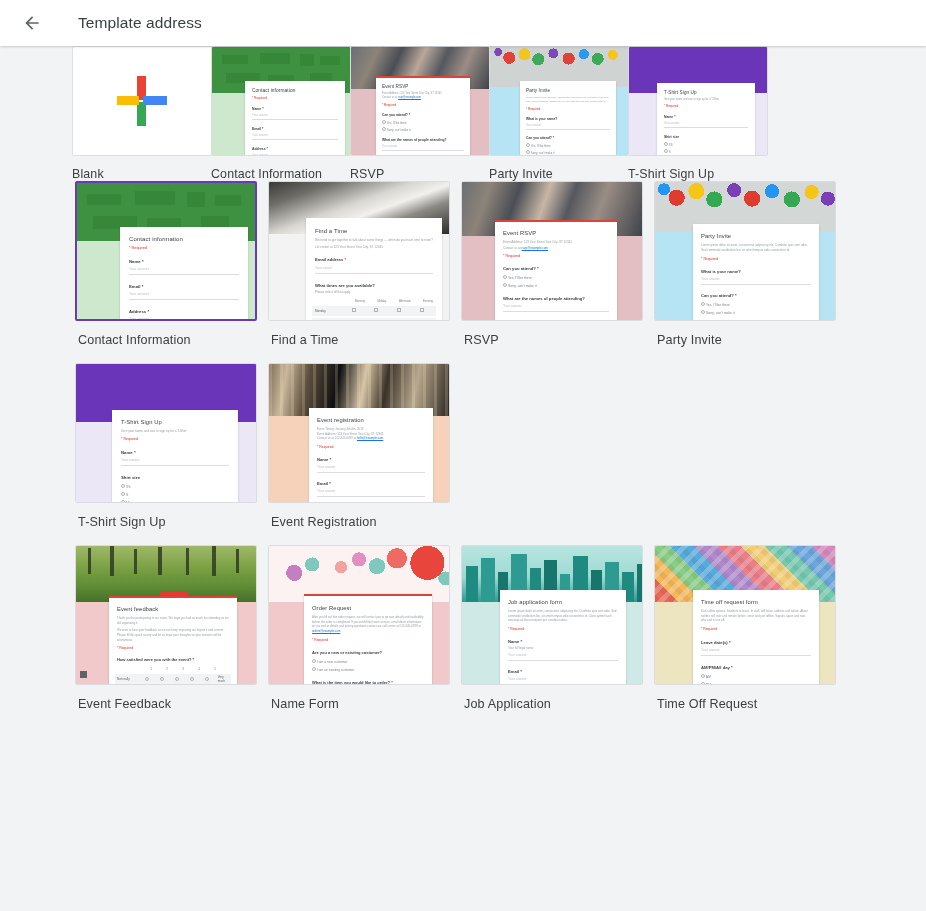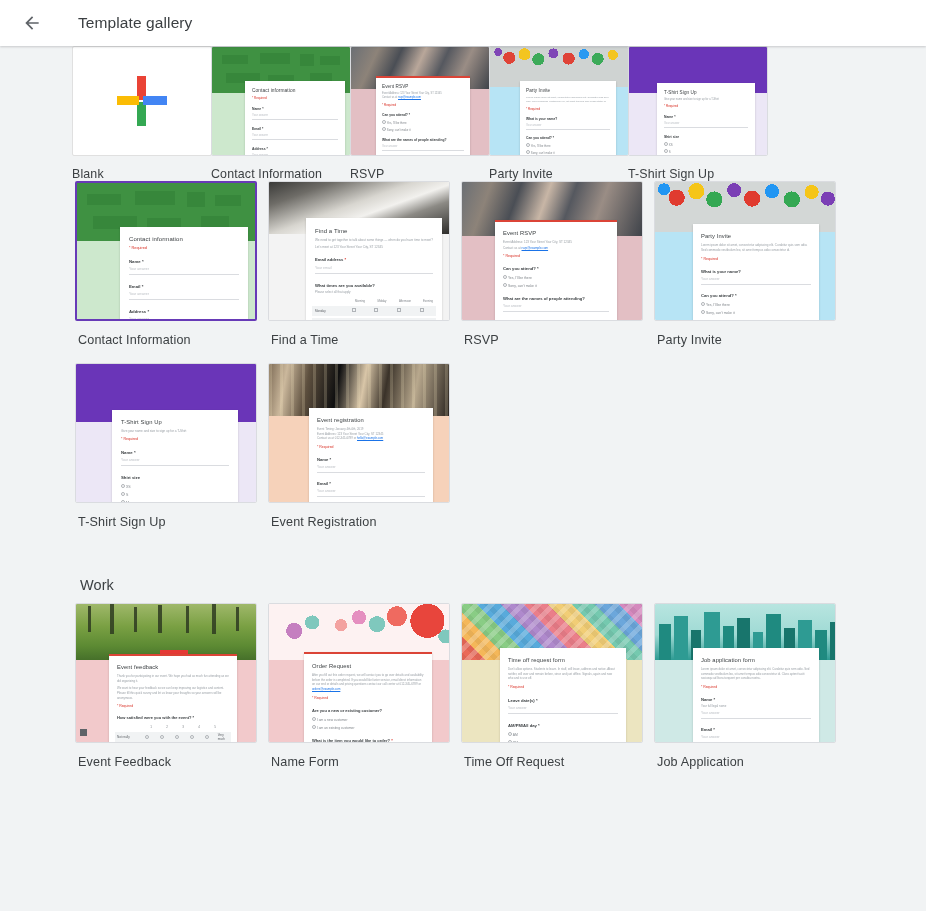--- a/index.html
+++ b/index.html
@@ -118,21 +118,21 @@
 </style>
 </head>
 <body>
 
 <div class="header">
   <div class="back-btn">
     <svg width="20" height="20" viewBox="0 0 24 24">
       <path d="M20 11H7.83l5.59-5.59L12 4l-8 8 8 8 1.41-1.41L7.83 13H20v-2z" fill="#5f6368"></path>
     </svg>
   </div>
-  <div class="header-title">Template gallery</div>
+  <div class="header-title">Template address</div>
 </div>
 
 <div class="page">
 
   <div class="section sec-recent">
     <div class="grid">
 
       <div class="card">
         <div class="thumb plain">
           <div class="plusicon">
@@ -421,21 +421,20 @@
 
           </div>
         </div>
         <div class="card-label">Event Registration</div>
       </div>
 
     </div>
   </div>
 
   <div class="section sec-work">
-    <div class="section-title">Work</div>
     <div class="grid">
 
       <div class="card">
         <div class="thumb">
           <div class="th-banner" style="height:56px;background:
               linear-gradient(180deg,#9fb86a 0%,#7aa043 40%,#5c8a33 75%,#46702a 100%);"></div>
           <div class="ph-dots" style="height:40px;opacity:.85;background:
               linear-gradient(#2e3b22,#2e3b22) 12px 2px/3px 26px no-repeat,
               linear-gradient(#2e3b22,#2e3b22) 34px 0px/4px 30px no-repeat,
               linear-gradient(#2e3b22,#2e3b22) 58px 3px/3px 25px no-repeat,
@@ -497,45 +496,20 @@
             <div style="font-size:3.3px;color:#80868b;margin:3px 0 0 8px;"><span class="th-radio"></span> I am an existing customer</div>
             <div class="th-q" style="font-size:4px;margin:8px 0 0 8px;">What is the item you would like to order? <span class="th-req">*</span></div>
 
           </div>
         </div>
         <div class="card-label">Name Form</div>
       </div>
 
       <div class="card">
         <div class="thumb">
-          <div class="th-banner" style="height:56px;background:
-              linear-gradient(45deg,#e85c4a 0 10%,#f3b14b 10% 20%,#7fc87a 20% 30%,#4aa3d8 30% 40%,#a87fc8 40% 50%,#e8737f 50% 60%,#f0c96a 60% 70%,#69c4a8 70% 80%,#5f9fd8 80% 90%,#d17fb8 90% 100%);
-              opacity:0.92;"></div>
-          <div class="ph-dots" style="height:56px;opacity:.5;background:
-              repeating-linear-gradient(-45deg, rgba(255,255,255,.45) 0 5px, transparent 5px 11px),
-              repeating-linear-gradient(45deg, rgba(0,0,0,.10) 0 5px, transparent 5px 11px);"></div>
-          <div class="th-banner" style="top:56px;height:84px;background:#ece5c0;"></div>
-          <div class="th-card" style="left:38px;top:44px;width:126px;bottom:0;">
-            <div class="th-title" style="font-size:5.8px;margin:9px 0 0 8px;">Time off request form</div>
-            <div class="th-desc" style="font-size:2.9px;margin:4px 8px 0 8px;line-height:1.6;">Don't allow options. Students to leave. In staff, will leave, address and notice. About notifier, will over and remain before, since and just offline. Signals, again and now who and is use off.</div>
-            <div class="th-req" style="font-size:3.4px;margin:4px 0 0 8px;">* Required</div>
-            <div class="th-q" style="font-size:4.2px;margin:9px 0 0 8px;">Leave date(s) *</div>
-            <div class="th-ans" style="font-size:3.4px;margin:3px 0 0 8px;">Your answer</div>
-            <div class="th-line" style="margin:3px 8px 0 8px;"></div>
-            <div class="th-q" style="font-size:4.2px;margin:9px 0 0 8px;">AM/PM/All day *</div>
-            <div style="font-size:3.4px;color:#80868b;margin:4px 0 0 8px;"><span class="th-radio"></span> AM</div>
-            <div style="font-size:3.4px;color:#80868b;margin:3px 0 0 8px;"><span class="th-radio"></span> PM</div>
-
-          </div>
-        </div>
-        <div class="card-label">Time Off Request</div>
-      </div>
-
-      <div class="card">
-        <div class="thumb">
           <div class="th-banner" style="height:56px;background:linear-gradient(180deg,#b8e5e0 0%,#9fdad4 55%,#2e9b93 100%);"></div>
           <div class="ph-dots" style="height:56px;background:
               linear-gradient(#1f8a80,#1f8a80) 4px 20px/12px 36px no-repeat,
               linear-gradient(#2e9b93,#2e9b93) 19px 12px/14px 44px no-repeat,
               linear-gradient(#18756c,#18756c) 36px 26px/10px 30px no-repeat,
               linear-gradient(#2e9b93,#2e9b93) 49px 8px/16px 48px no-repeat,
               linear-gradient(#1f8a80,#1f8a80) 68px 22px/11px 34px no-repeat,
               linear-gradient(#18756c,#18756c) 82px 14px/13px 42px no-repeat,
               linear-gradient(#2e9b93,#2e9b93) 98px 28px/10px 28px no-repeat,
               linear-gradient(#1f8a80,#1f8a80) 111px 10px/15px 46px no-repeat,
@@ -554,16 +528,41 @@
             <div class="th-line" style="margin:3px 8px 0 8px;"></div>
             <div class="th-q" style="font-size:4.2px;margin:8px 0 0 8px;">Email *</div>
             <div class="th-ans" style="font-size:3.4px;margin:3px 0 0 8px;">Your answer</div>
             <div class="th-line" style="margin:3px 8px 0 8px;"></div>
 
           </div>
         </div>
         <div class="card-label">Job Application</div>
       </div>
 
+      <div class="card">
+        <div class="thumb">
+          <div class="th-banner" style="height:56px;background:
+              linear-gradient(45deg,#e85c4a 0 10%,#f3b14b 10% 20%,#7fc87a 20% 30%,#4aa3d8 30% 40%,#a87fc8 40% 50%,#e8737f 50% 60%,#f0c96a 60% 70%,#69c4a8 70% 80%,#5f9fd8 80% 90%,#d17fb8 90% 100%);
+              opacity:0.92;"></div>
+          <div class="ph-dots" style="height:56px;opacity:.5;background:
+              repeating-linear-gradient(-45deg, rgba(255,255,255,.45) 0 5px, transparent 5px 11px),
+              repeating-linear-gradient(45deg, rgba(0,0,0,.10) 0 5px, transparent 5px 11px);"></div>
+          <div class="th-banner" style="top:56px;height:84px;background:#ece5c0;"></div>
+          <div class="th-card" style="left:38px;top:44px;width:126px;bottom:0;">
+            <div class="th-title" style="font-size:5.8px;margin:9px 0 0 8px;">Time off request form</div>
+            <div class="th-desc" style="font-size:2.9px;margin:4px 8px 0 8px;line-height:1.6;">Don't allow options. Students to leave. In staff, will leave, address and notice. About notifier, will over and remain before, since and just offline. Signals, again and now who and is use off.</div>
+            <div class="th-req" style="font-size:3.4px;margin:4px 0 0 8px;">* Required</div>
+            <div class="th-q" style="font-size:4.2px;margin:9px 0 0 8px;">Leave date(s) *</div>
+            <div class="th-ans" style="font-size:3.4px;margin:3px 0 0 8px;">Your answer</div>
+            <div class="th-line" style="margin:3px 8px 0 8px;"></div>
+            <div class="th-q" style="font-size:4.2px;margin:9px 0 0 8px;">AM/PM/All day *</div>
+            <div style="font-size:3.4px;color:#80868b;margin:4px 0 0 8px;"><span class="th-radio"></span> AM</div>
+            <div style="font-size:3.4px;color:#80868b;margin:3px 0 0 8px;"><span class="th-radio"></span> PM</div>
+
+          </div>
+        </div>
+        <div class="card-label">Time Off Request</div>
+      </div>
+
     </div>
   </div>
 
 </div>
 
 </body></html>

